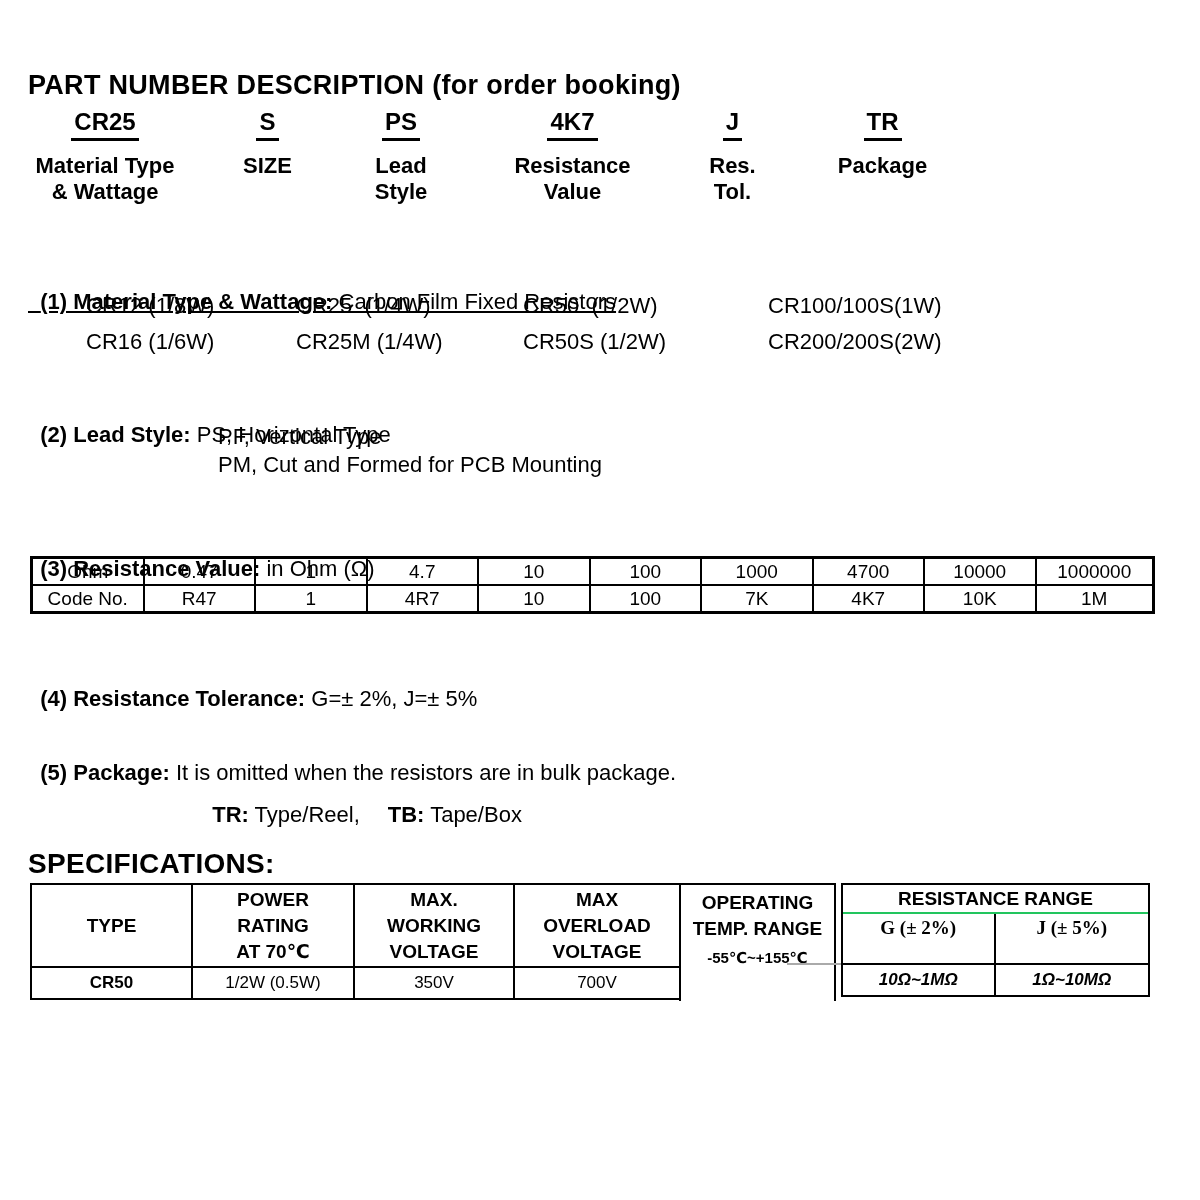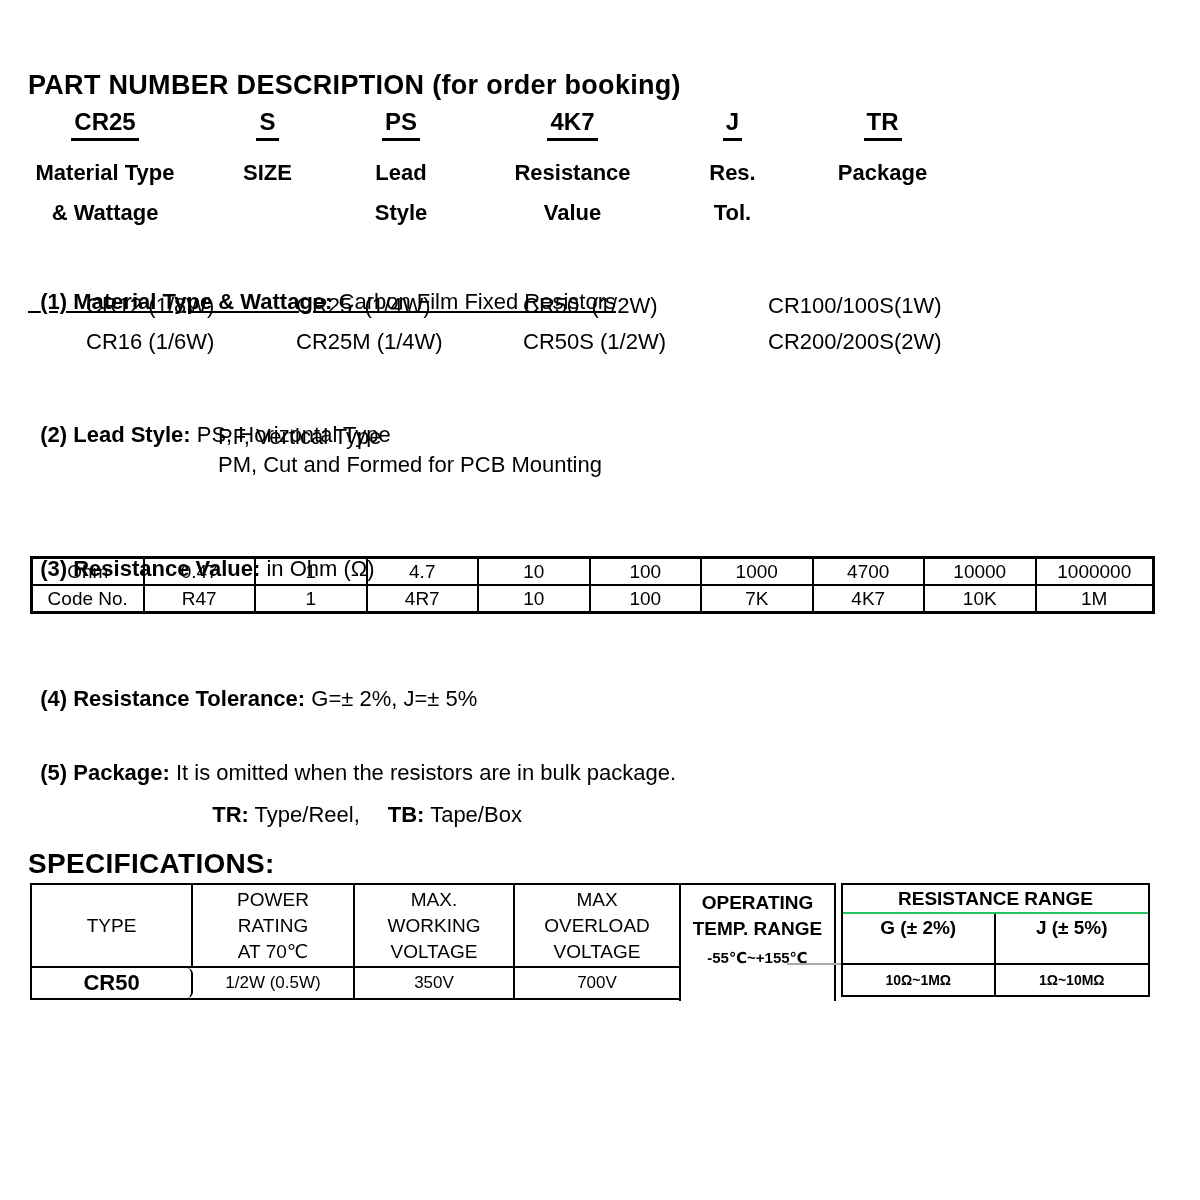--- a/index.html
+++ b/index.html
@@ -10,60 +10,60 @@
   }
   .abs{position:absolute;}
   .h1{font-size:27px;font-weight:700;letter-spacing:.3px;white-space:nowrap;}
   .h2{font-size:28px;font-weight:700;letter-spacing:.3px;white-space:nowrap;}
   .line{font-size:22px;white-space:pre;}
   .b{font-weight:700;}
   
   .pn-row{position:absolute;top:108px;left:0;display:flex;align-items:flex-start;}
   .pn-col{text-align:center;}
   .pn-code{display:inline-block;font-size:24px;font-weight:700;border-bottom:3px solid #000;padding:0 3px 2px 3px;white-space:pre;}
-  .pn-label{margin-top:12px;font-size:22px;font-weight:700;line-height:40px;white-space:pre-line;}
+  .pn-label{margin-top:12px;font-size:22px;font-weight:700;line-height:26px;white-space:pre-line;}
   .c1{margin-left:25px;width:160px;}
   .c2{margin-left:25px;width:115px;}
   .c3{margin-left:20px;width:112px;}
   .c4{margin-left:33px;width:165px;}
   .c5{margin-left:30px;width:95px;}
   .c6{margin-left:35px;width:135px;}
   
   .mat-row{position:absolute;left:86px;display:flex;font-size:22px;}
   .mat-cell{white-space:pre;}
   .m1{width:210px;}.m2{width:227px;}.m3{width:245px;}
   
   table.res{border-collapse:collapse;table-layout:fixed;width:1125px;border:3px solid #000;}
   table.res td{border:2px solid #000;height:25px;text-align:center;vertical-align:middle;font-size:19px;padding:0;}
   
   .spec-wrap{position:absolute;left:30px;top:883px;width:1130px;height:122px;}
   .spec-left{position:absolute;left:0;top:0;width:651px;border:2px solid #000;box-sizing:border-box;}
   .spec-hrow{display:flex;height:81px;}
   .spec-hcell{box-sizing:border-box;border-right:2px solid #000;display:flex;align-items:center;justify-content:center;
-    text-align:center;font-size:19px;font-weight:400;line-height:26px;white-space:pre-line;}
+    text-align:center;font-size:19px;font-weight:700;line-height:26px;white-space:pre-line;}
   .spec-hcell:last-child{border-right:none;}
   .spec-drow{display:flex;height:30px;border-top:2px solid #000;}
   .spec-dcell{box-sizing:border-box;border-right:2px solid #000;display:flex;align-items:center;justify-content:center;
     text-align:center;font-size:17px;}
   .spec-dcell:last-child{border-right:none;}
   .w1{width:161px;}.w2{width:162px;}.w3{width:160px;}.w4{width:164px;}
   .spec-oper{position:absolute;left:649px;top:0;width:157px;height:118px;box-sizing:border-box;
     border:2px solid #000;border-bottom:none;}
   .oper-head{margin-top:5px;text-align:center;font-size:19px;font-weight:700;line-height:26px;white-space:pre-line;}
   .oper-val{margin-top:7px;text-align:center;font-size:15px;font-weight:700;white-space:nowrap;}
   .bridge{position:absolute;left:757px;top:80px;width:56px;height:2px;background:#aaaaaa;}
   .spec-range{position:absolute;left:811px;top:0;width:309px;box-sizing:border-box;border:2px solid #000;}
   .range-head{height:27px;border-bottom:2px solid #22c55e;display:flex;align-items:center;justify-content:center;
     font-size:19px;font-weight:700;}
-  .range-sub{display:flex;height:49px;border-bottom:2px solid #000;}
+  .range-sub{display:flex;height:49px;border-bottom:2px solid #000;font-family:Liberation Serif, serif;}
   .range-sub > div{box-sizing:border-box;width:50%;text-align:center;font-size:19px;font-weight:700;padding-top:3px;}
   .range-sub > div:first-child{border-right:2px solid #000;}
   .range-vals{display:flex;height:30px;}
   .range-vals > div{box-sizing:border-box;width:50%;display:flex;align-items:center;justify-content:center;
-    font-size:14px;font-weight:700;}
+    font-size:17px;font-weight:700;font-style:italic;}
   .range-vals > div:first-child{border-right:2px solid #000;}
 </style>
 </head>
 <body>
 
 <div class="abs h1" style="left:28px;top:70px;">PART NUMBER DESCRIPTION (for order booking)</div>
 
 <div class="pn-row">
   <div class="pn-col c1">
     <span class="pn-code">CR25</span>
@@ -185,21 +185,21 @@
 RATING
 AT 70℃</div>
       <div class="spec-hcell w3">MAX.
 WORKING
 VOLTAGE</div>
       <div class="spec-hcell w4">MAX
 OVERLOAD
 VOLTAGE</div>
     </div>
     <div class="spec-drow">
-      <div class="spec-dcell w1 b" style="font-size:22px;border-radius:6px;">CR50</div>
+      <div class="spec-dcell w1 b" style="font-size:17px;">CR50</div>
       <div class="spec-dcell w2">1/2W (0.5W)</div>
       <div class="spec-dcell w3">350V</div>
       <div class="spec-dcell w4">700V</div>
     </div>
   </div>
 
   <div class="spec-oper">
     <div class="oper-head">OPERATING
 TEMP. RANGE</div>
     <div class="oper-val">-55℃~+155℃</div>

